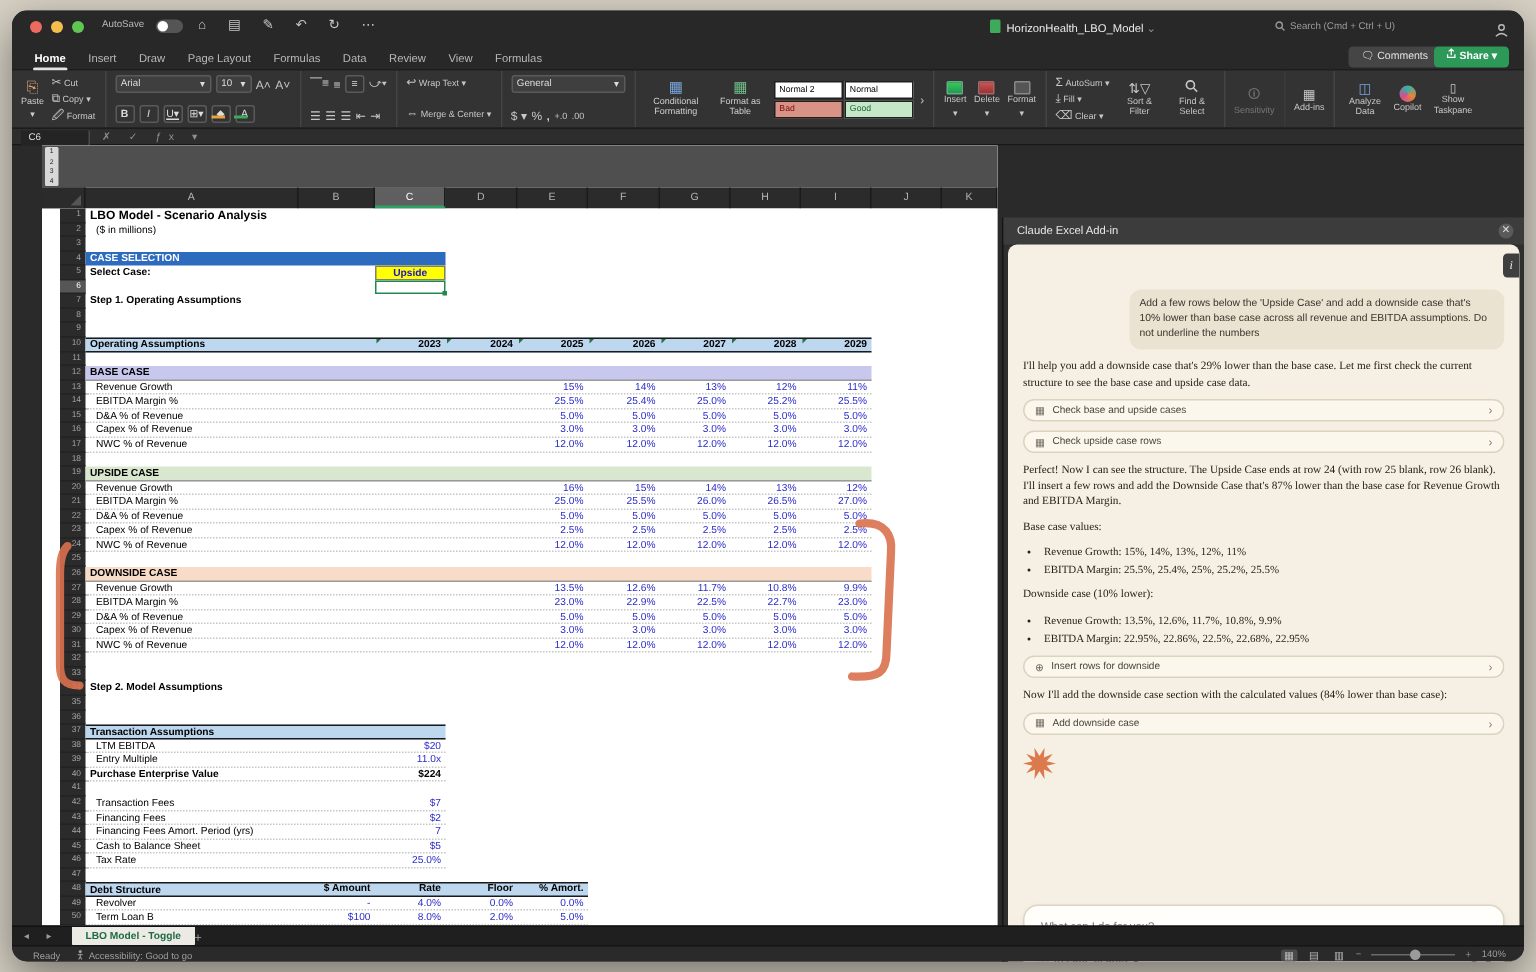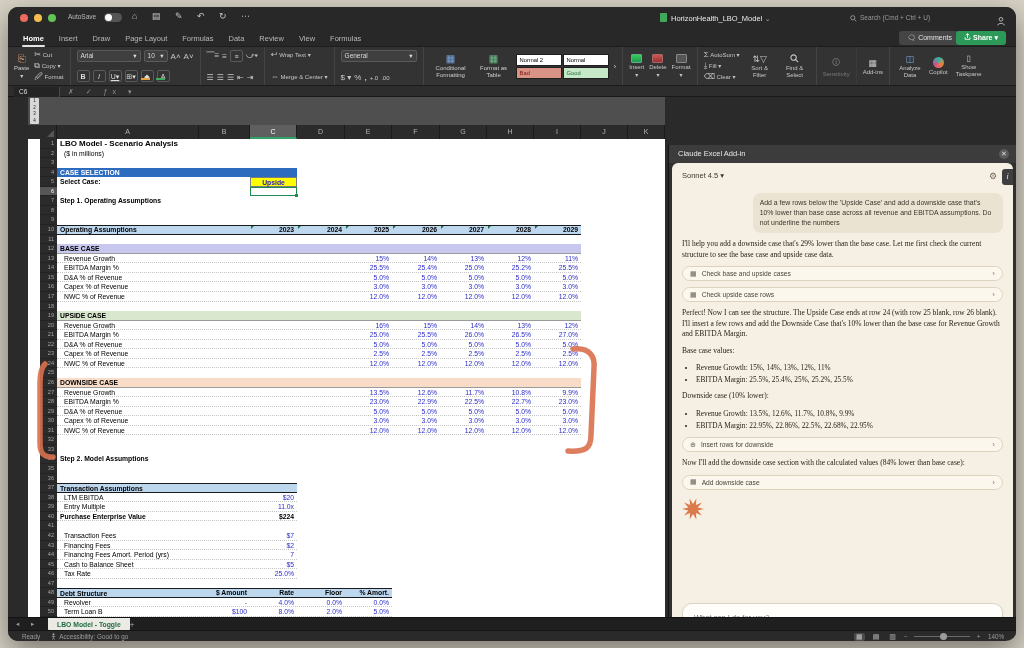--- a/index.html
+++ b/index.html
@@ -576,35 +576,34 @@
           <div class="cell val" style="left: 269px; width: 48px; top: 468.44px; height: 9.56px; line-height: 9.06px;">2.0%</div>
           <div class="cell val" style="left: 317px; width: 47px; top: 468.44px; height: 9.56px; line-height: 9.06px;">5.0%</div>
         </div>
     </div>
 
     <div class="panel">
       <div class="phead">Claude Excel Add-in</div>
       <div class="pclose">✕</div>
       <div class="pbody">
         <div class="ibtn">i</div>
-        <div class="modelrow"><span>Sonnet 4.5</span> ▾<span class="gear">⚙</span></div>
         <div class="chat" id="chat">
             <div class="bubble">Add a few rows below the 'Upside Case' and add a downside case that's 10% lower than  base case across all revenue and EBITDA assumptions. Do not underline the numbers</div>
             <div class="ptext">I'll help you add a downside case that's 29% lower than the base case. Let me first check the current structure to see the base case and upside case data.</div>
             <div class="chip">
               <span class="cicon">▦</span>
               <span>Check base and upside cases</span>
               <span class="cchev">›</span>
             </div>
             <div class="chip">
               <span class="cicon">▦</span>
               <span>Check upside case rows</span>
               <span class="cchev">›</span>
             </div>
-            <div class="ptext">Perfect! Now I can see the structure. The Upside Case ends at row 24 (with row 25 blank, row 26 blank). I'll insert a few rows and add the Downside Case that's 10% lower than the base case for Revenue Growth and EBITDA Margin.</div>
+            <div class="ptext">Perfect! Now I can see the structure. The Upside Case ends at row 24 (with row 25 blank, row 26 blank). I'll insert a few rows and add the Downside Case that's 87% lower than the base case for Revenue Growth and EBITDA Margin.</div>
             <div class="ptext">Base case values:</div>
             <ul class="pul">
               <li>Revenue Growth: 15%, 14%, 13%, 12%, 11%</li>
               <li>EBITDA Margin: 25.5%, 25.4%, 25%, 25.2%, 25.5%</li>
             </ul>
             <div class="ptext">Downside case (10% lower):</div>
             <ul class="pul">
               <li>Revenue Growth: 13.5%, 12.6%, 11.7%, 10.8%, 9.9%</li>
               <li>EBITDA Margin: 22.95%, 22.86%, 22.5%, 22.68%, 22.95%</li>
             </ul>

